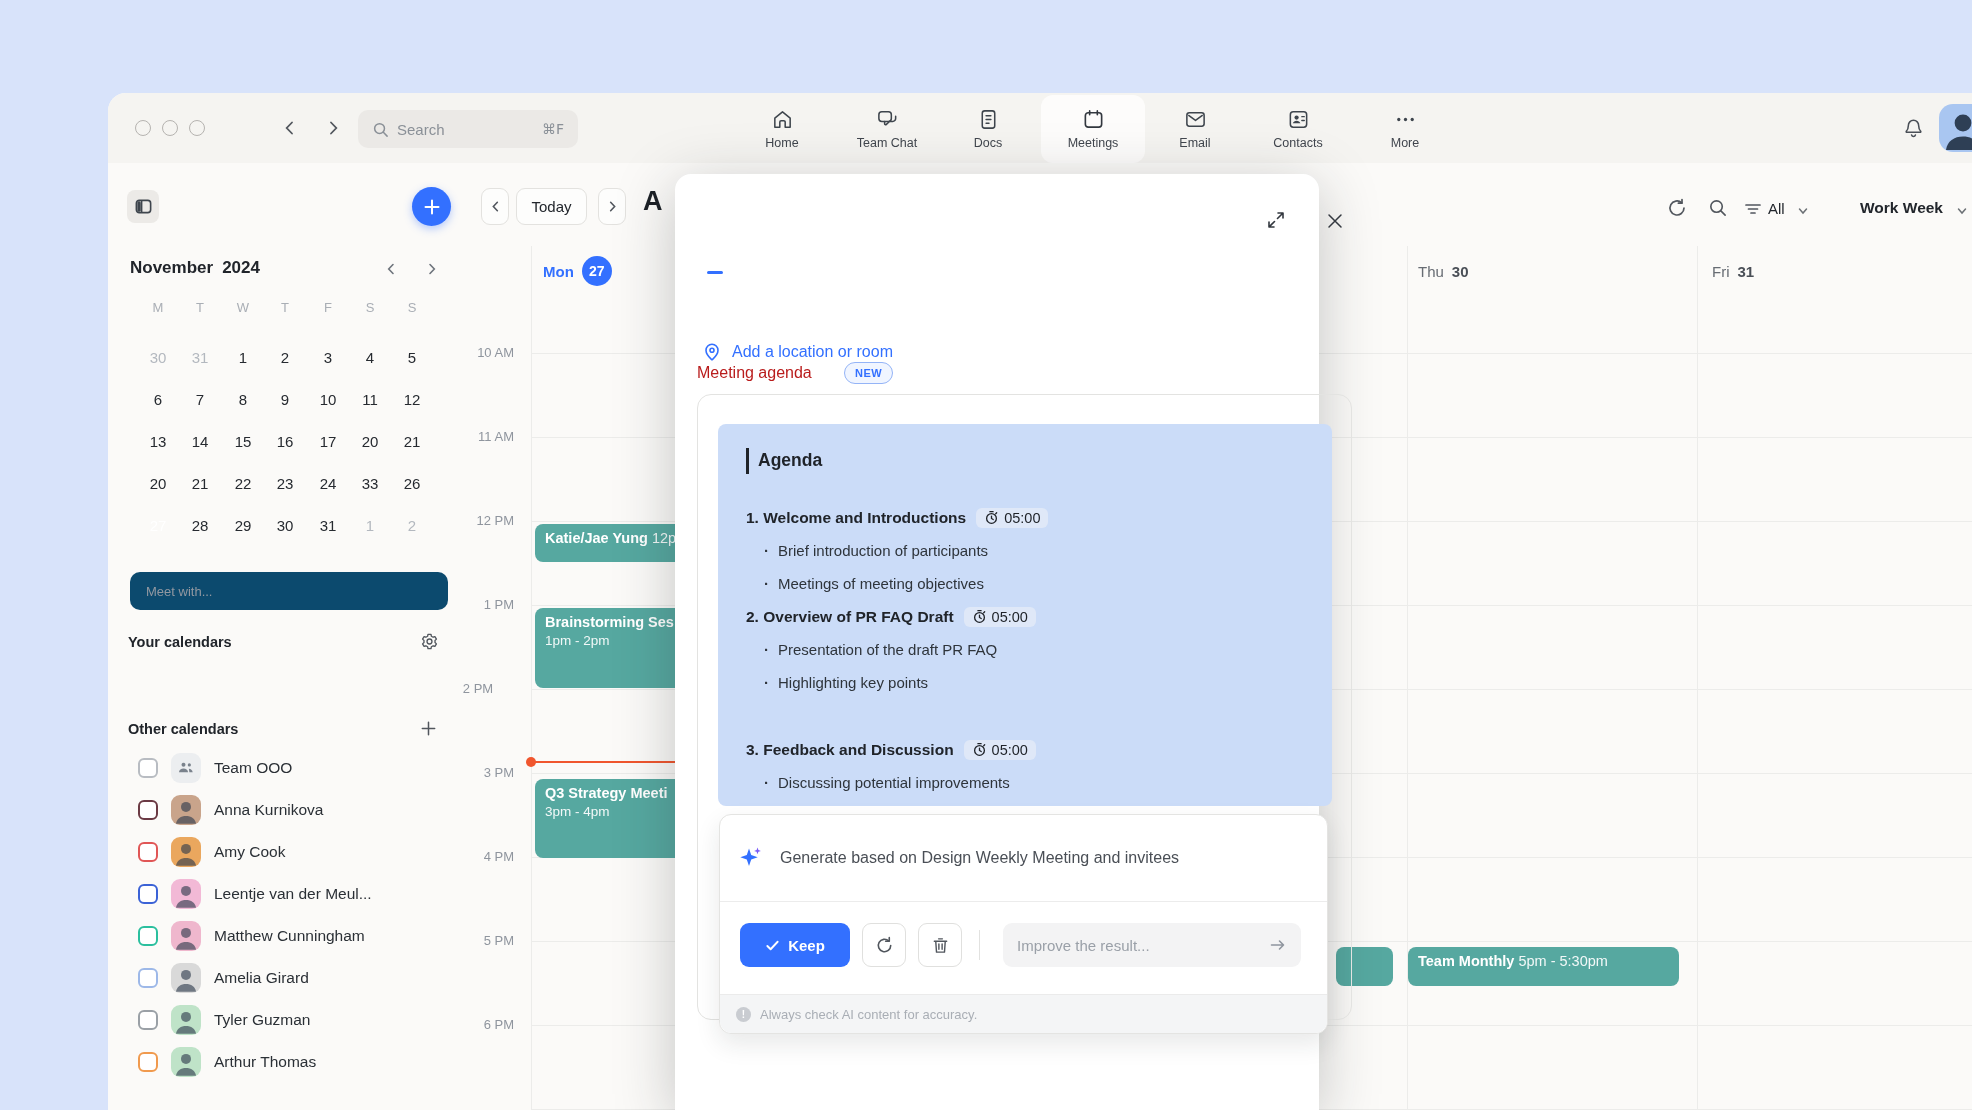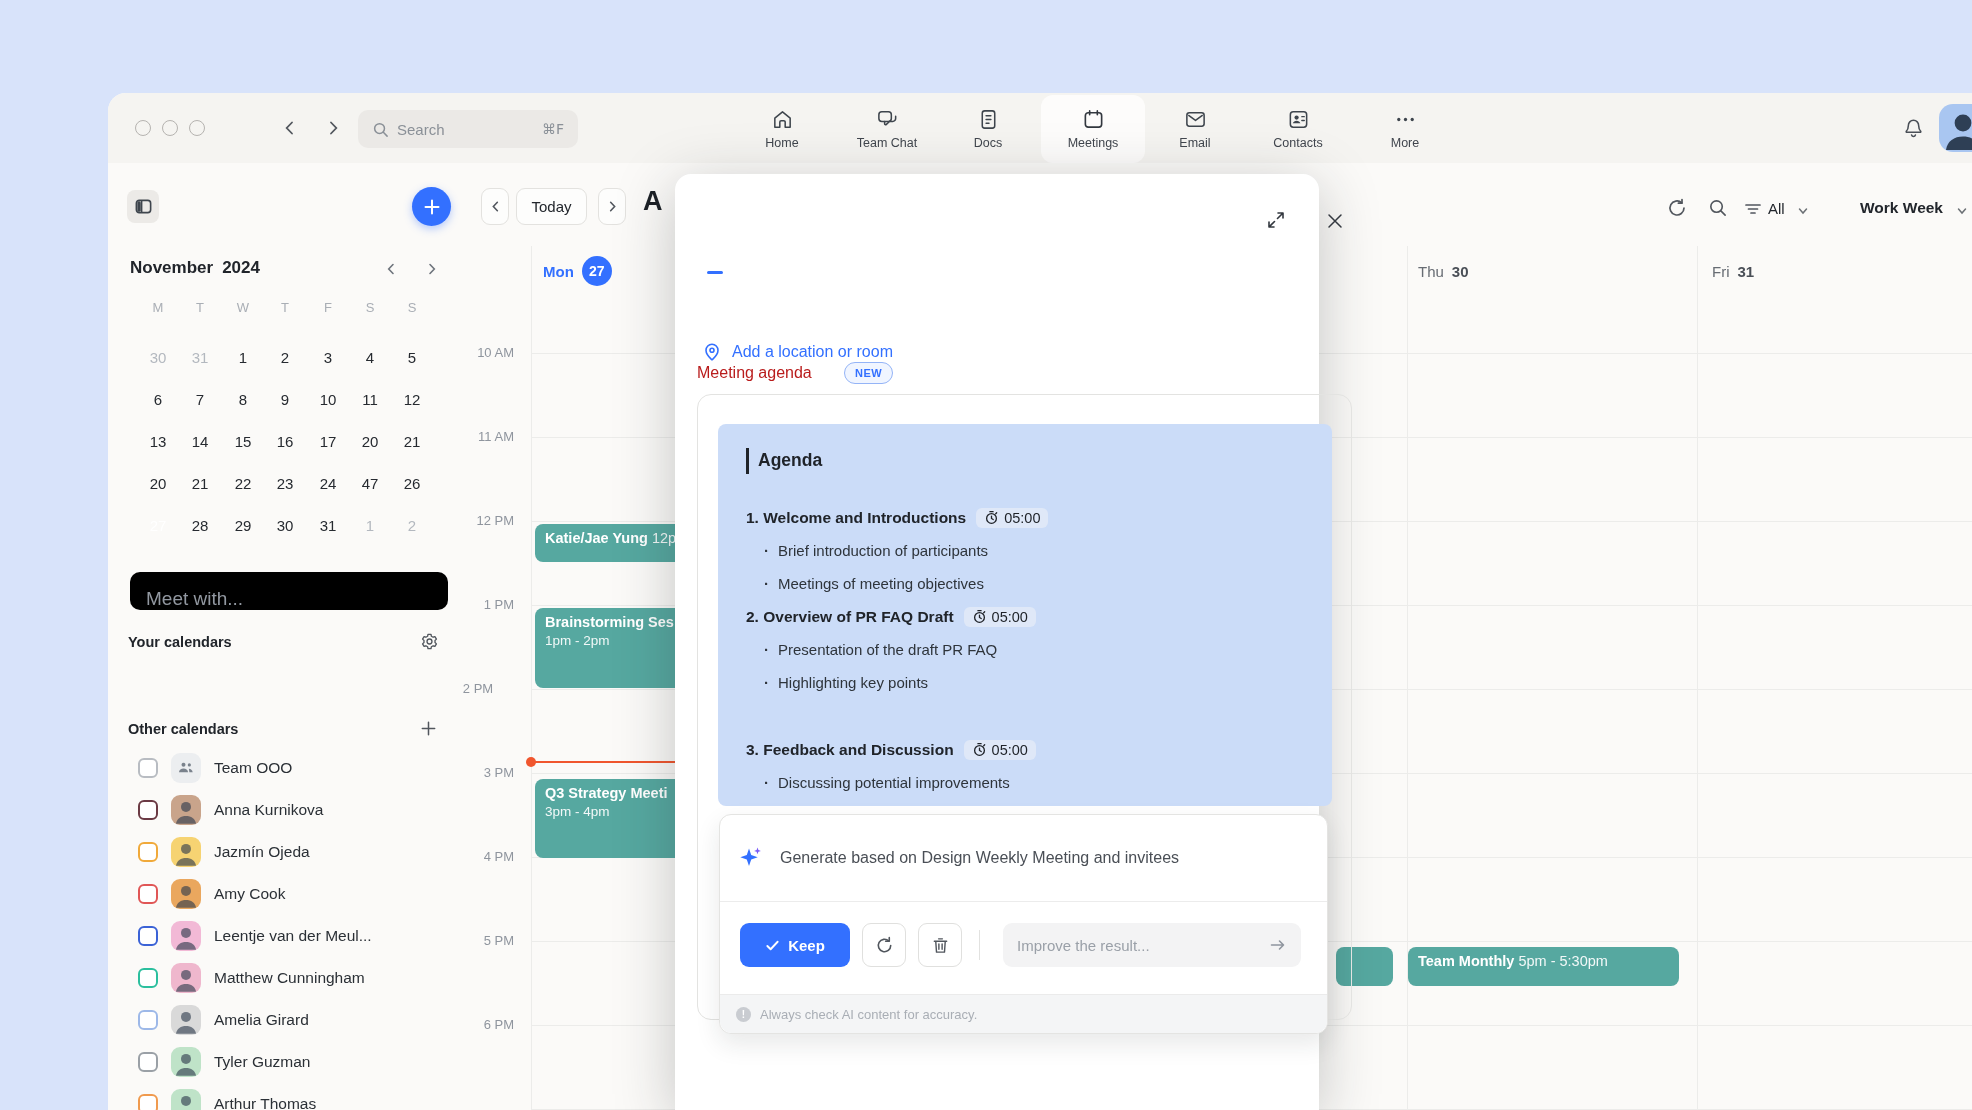--- a/index.html
+++ b/index.html
@@ -31,21 +31,21 @@
   .big-title{position:absolute;left:643px;top:186px;font-size:27px;font-weight:bold;color:#1c2026;}
 
   .minical-head{position:absolute;left:130px;top:258px;font-size:17px;font-weight:bold;color:#21252b;display:flex;gap:9px;}
   .minical-nav{position:absolute;top:262px;width:16px;height:16px;color:#6e747c;cursor:pointer;}
   .mc-cell{position:absolute;width:36px;height:32px;margin-left:-18px;margin-top:-16px;display:flex;align-items:center;justify-content:center;font-size:15px;color:#262a30;cursor:pointer;}
   .mc-cell.hd{color:#a9aeb5;font-size:13px;cursor:default;}
   .mc-cell.muted{color:#b3b8bf;}
   .mc-cell.sel{color:#fff;}
   .mc-cell.sel::before{content:"";position:absolute;width:32px;height:32px;border-radius:50%;background:#3370ff;z-index:-1;}
 
-  .meetwith{position:absolute;left:130px;top:572px;width:318px;height:38px;background:#000000;border-radius:10px;display:flex;align-items:flex-end;padding:0 16px;font-size:19px;color:#9298a1;}
+  .meetwith{position:absolute;left:130px;top:572px;width:318px;height:38px;background:#0c4a6e;border-radius:10px;display:flex;align-items:center;padding:0 16px;font-size:13px;color:#9298a1;}
   .sb-h{position:absolute;left:128px;font-size:14.5px;font-weight:bold;color:#21252b;}
   .sb-tool{position:absolute;width:20px;height:20px;color:#51565d;cursor:pointer;}
 
   .cal-rows{position:absolute;left:138px;width:320px;}
   .cal-row{height:42px;display:flex;align-items:center;cursor:pointer;}
   .chk{width:20px;height:20px;border-radius:6px;border:2px solid #999;background:#fff;margin-right:13px;flex:none;display:flex;align-items:center;justify-content:center;}
   .chk.on{border:none;}
   .avatar{width:30px;height:30px;border-radius:9px;margin-right:13px;flex:none;overflow:hidden;display:flex;align-items:center;justify-content:center;}
   .cal-name{font-size:15.5px;color:#2b3036;white-space:nowrap;}
 
@@ -289,21 +289,21 @@
       <div class="mc-cell" style="left: 243px; top: 441px;">15</div>
       <div class="mc-cell" style="left: 285px; top: 441px;">16</div>
       <div class="mc-cell" style="left: 328px; top: 441px;">17</div>
       <div class="mc-cell" style="left: 370px; top: 441px;">20</div>
       <div class="mc-cell" style="left: 412px; top: 441px;">21</div>
       <div class="mc-cell" style="left: 158px; top: 483px;">20</div>
       <div class="mc-cell" style="left: 200px; top: 483px;">21</div>
       <div class="mc-cell" style="left: 243px; top: 483px;">22</div>
       <div class="mc-cell" style="left: 285px; top: 483px;">23</div>
       <div class="mc-cell" style="left: 328px; top: 483px;">24</div>
-      <div class="mc-cell" style="left: 370px; top: 483px;">47</div>
+      <div class="mc-cell" style="left: 370px; top: 483px;">33</div>
       <div class="mc-cell" style="left: 412px; top: 483px;">26</div>
       <div class="mc-cell sel" style="left: 158px; top: 525px;">27</div>
       <div class="mc-cell" style="left: 200px; top: 525px;">28</div>
       <div class="mc-cell" style="left: 243px; top: 525px;">29</div>
       <div class="mc-cell" style="left: 285px; top: 525px;">30</div>
       <div class="mc-cell" style="left: 328px; top: 525px;">31</div>
       <div class="mc-cell muted" style="left: 370px; top: 525px;">1</div>
       <div class="mc-cell muted" style="left: 412px; top: 525px;">2</div>
     </div>
 
@@ -340,30 +340,20 @@
       </div>
       <div class="cal-row">
         <span class="chk" style="border-color: rgb(107, 58, 68);"></span>
         <span class="avatar" style="background: rgb(201, 164, 139);">
           <svg viewBox="0 0 24 24" width="30" height="30">
             <circle cx="12" cy="9.5" r="4" fill="rgba(45,58,76,.62)"></circle>
             <path d="M4 23c.5-4.2 4-6.3 8-6.3s7.5 2.1 8 6.3Z" fill="rgba(45,58,76,.62)"></path>
           </svg>
         </span>
         <span class="cal-name">Anna Kurnikova</span>
-      </div>
-      <div class="cal-row">
-        <span class="chk" style="border-color: rgb(240, 169, 58);"></span>
-        <span class="avatar" style="background: rgb(246, 211, 114);">
-          <svg viewBox="0 0 24 24" width="30" height="30">
-            <circle cx="12" cy="9.5" r="4" fill="rgba(45,58,76,.62)"></circle>
-            <path d="M4 23c.5-4.2 4-6.3 8-6.3s7.5 2.1 8 6.3Z" fill="rgba(45,58,76,.62)"></path>
-          </svg>
-        </span>
-        <span class="cal-name">Jazmín Ojeda</span>
       </div>
       <div class="cal-row">
         <span class="chk" style="border-color: rgb(224, 86, 86);"></span>
         <span class="avatar" style="background: rgb(234, 167, 94);">
           <svg viewBox="0 0 24 24" width="30" height="30">
             <circle cx="12" cy="9.5" r="4" fill="rgba(45,58,76,.62)"></circle>
             <path d="M4 23c.5-4.2 4-6.3 8-6.3s7.5 2.1 8 6.3Z" fill="rgba(45,58,76,.62)"></path>
           </svg>
         </span>
         <span class="cal-name">Amy Cook</span>

